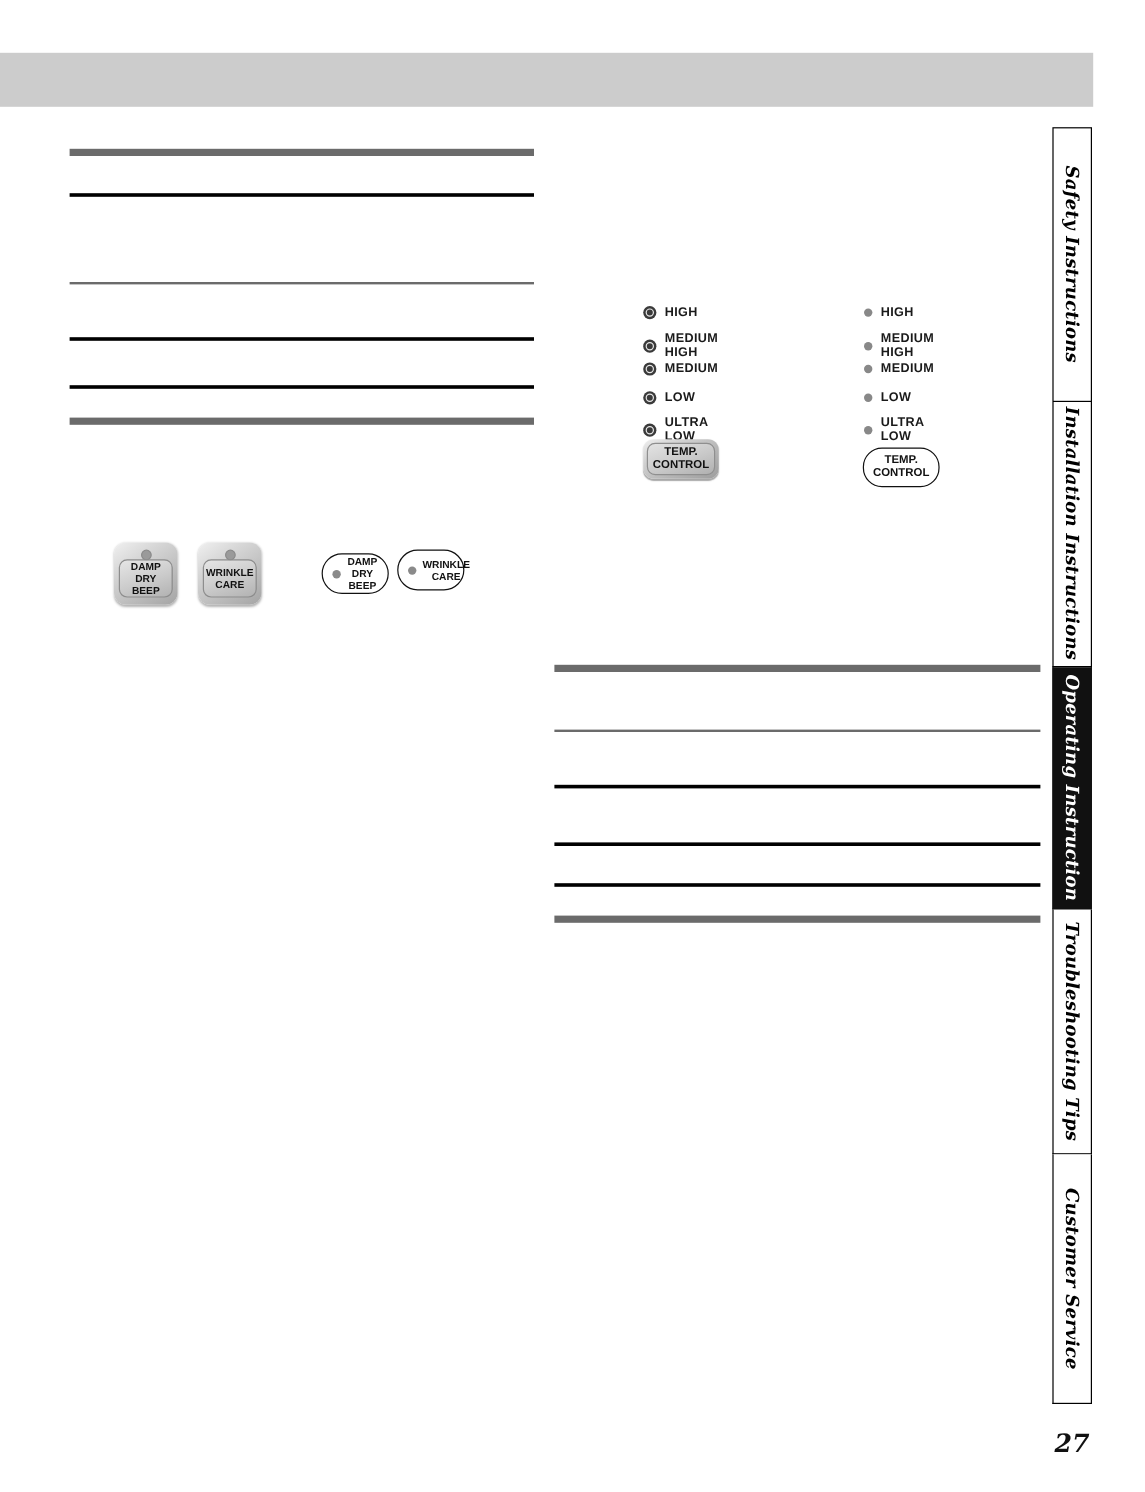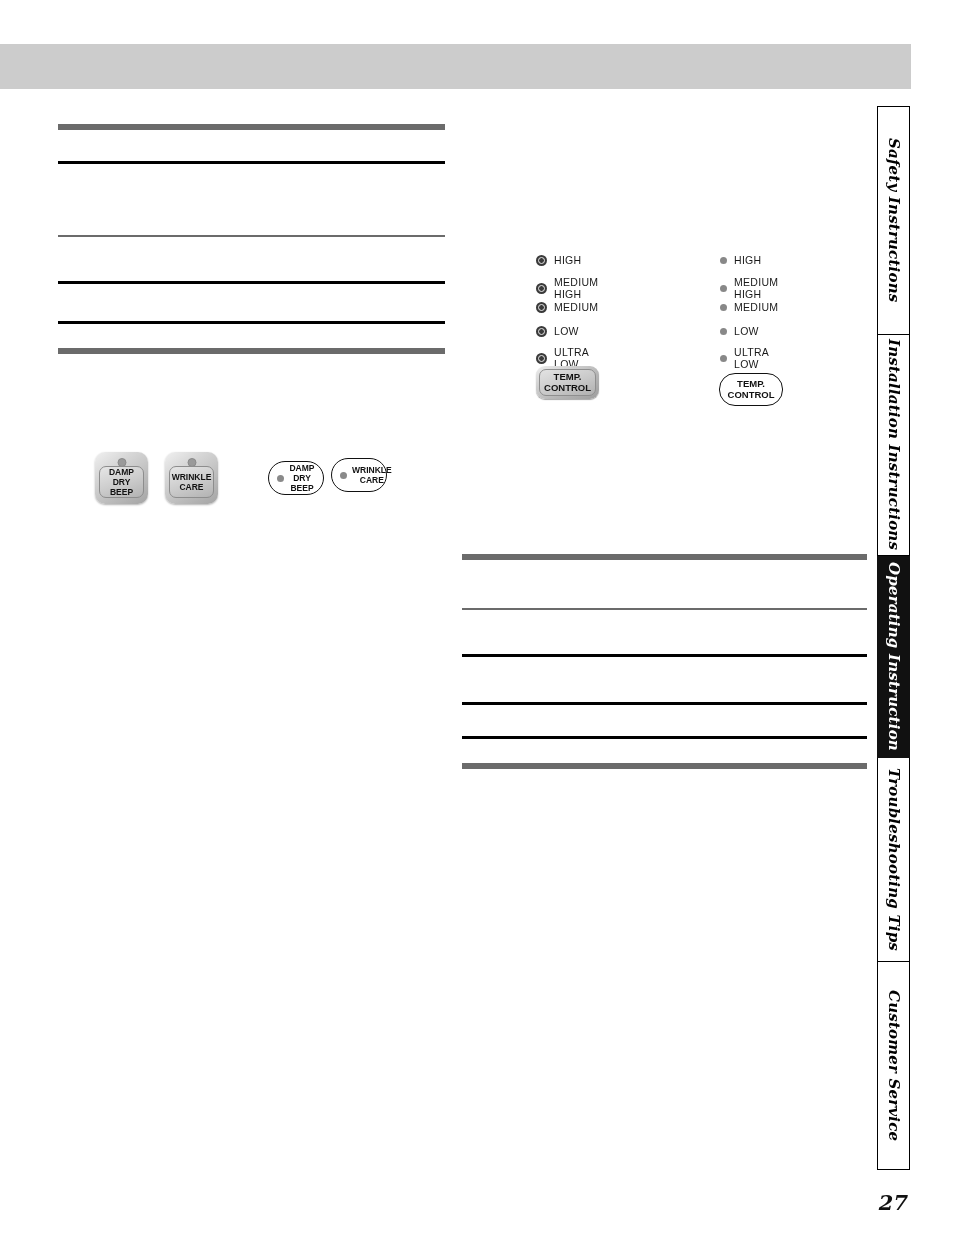--- a/index.html
+++ b/index.html
@@ -44,21 +44,21 @@
   .panel { position: absolute; }
 
   .temp-list { position: absolute; }
   .temp-row {
     position: absolute;
     display: flex;
     align-items: center;
   }
   .temp-label {
     font-size: 10.5px;
-    font-weight: normal;
+    font-weight: bold;
     color: #1a1a1a;
     letter-spacing: 0.3px;
     line-height: 11.5px;
     margin-left: 7px;
     white-space: pre-line;
   }
 
   
   .led-ring {
     width: 11px; height: 11px;

